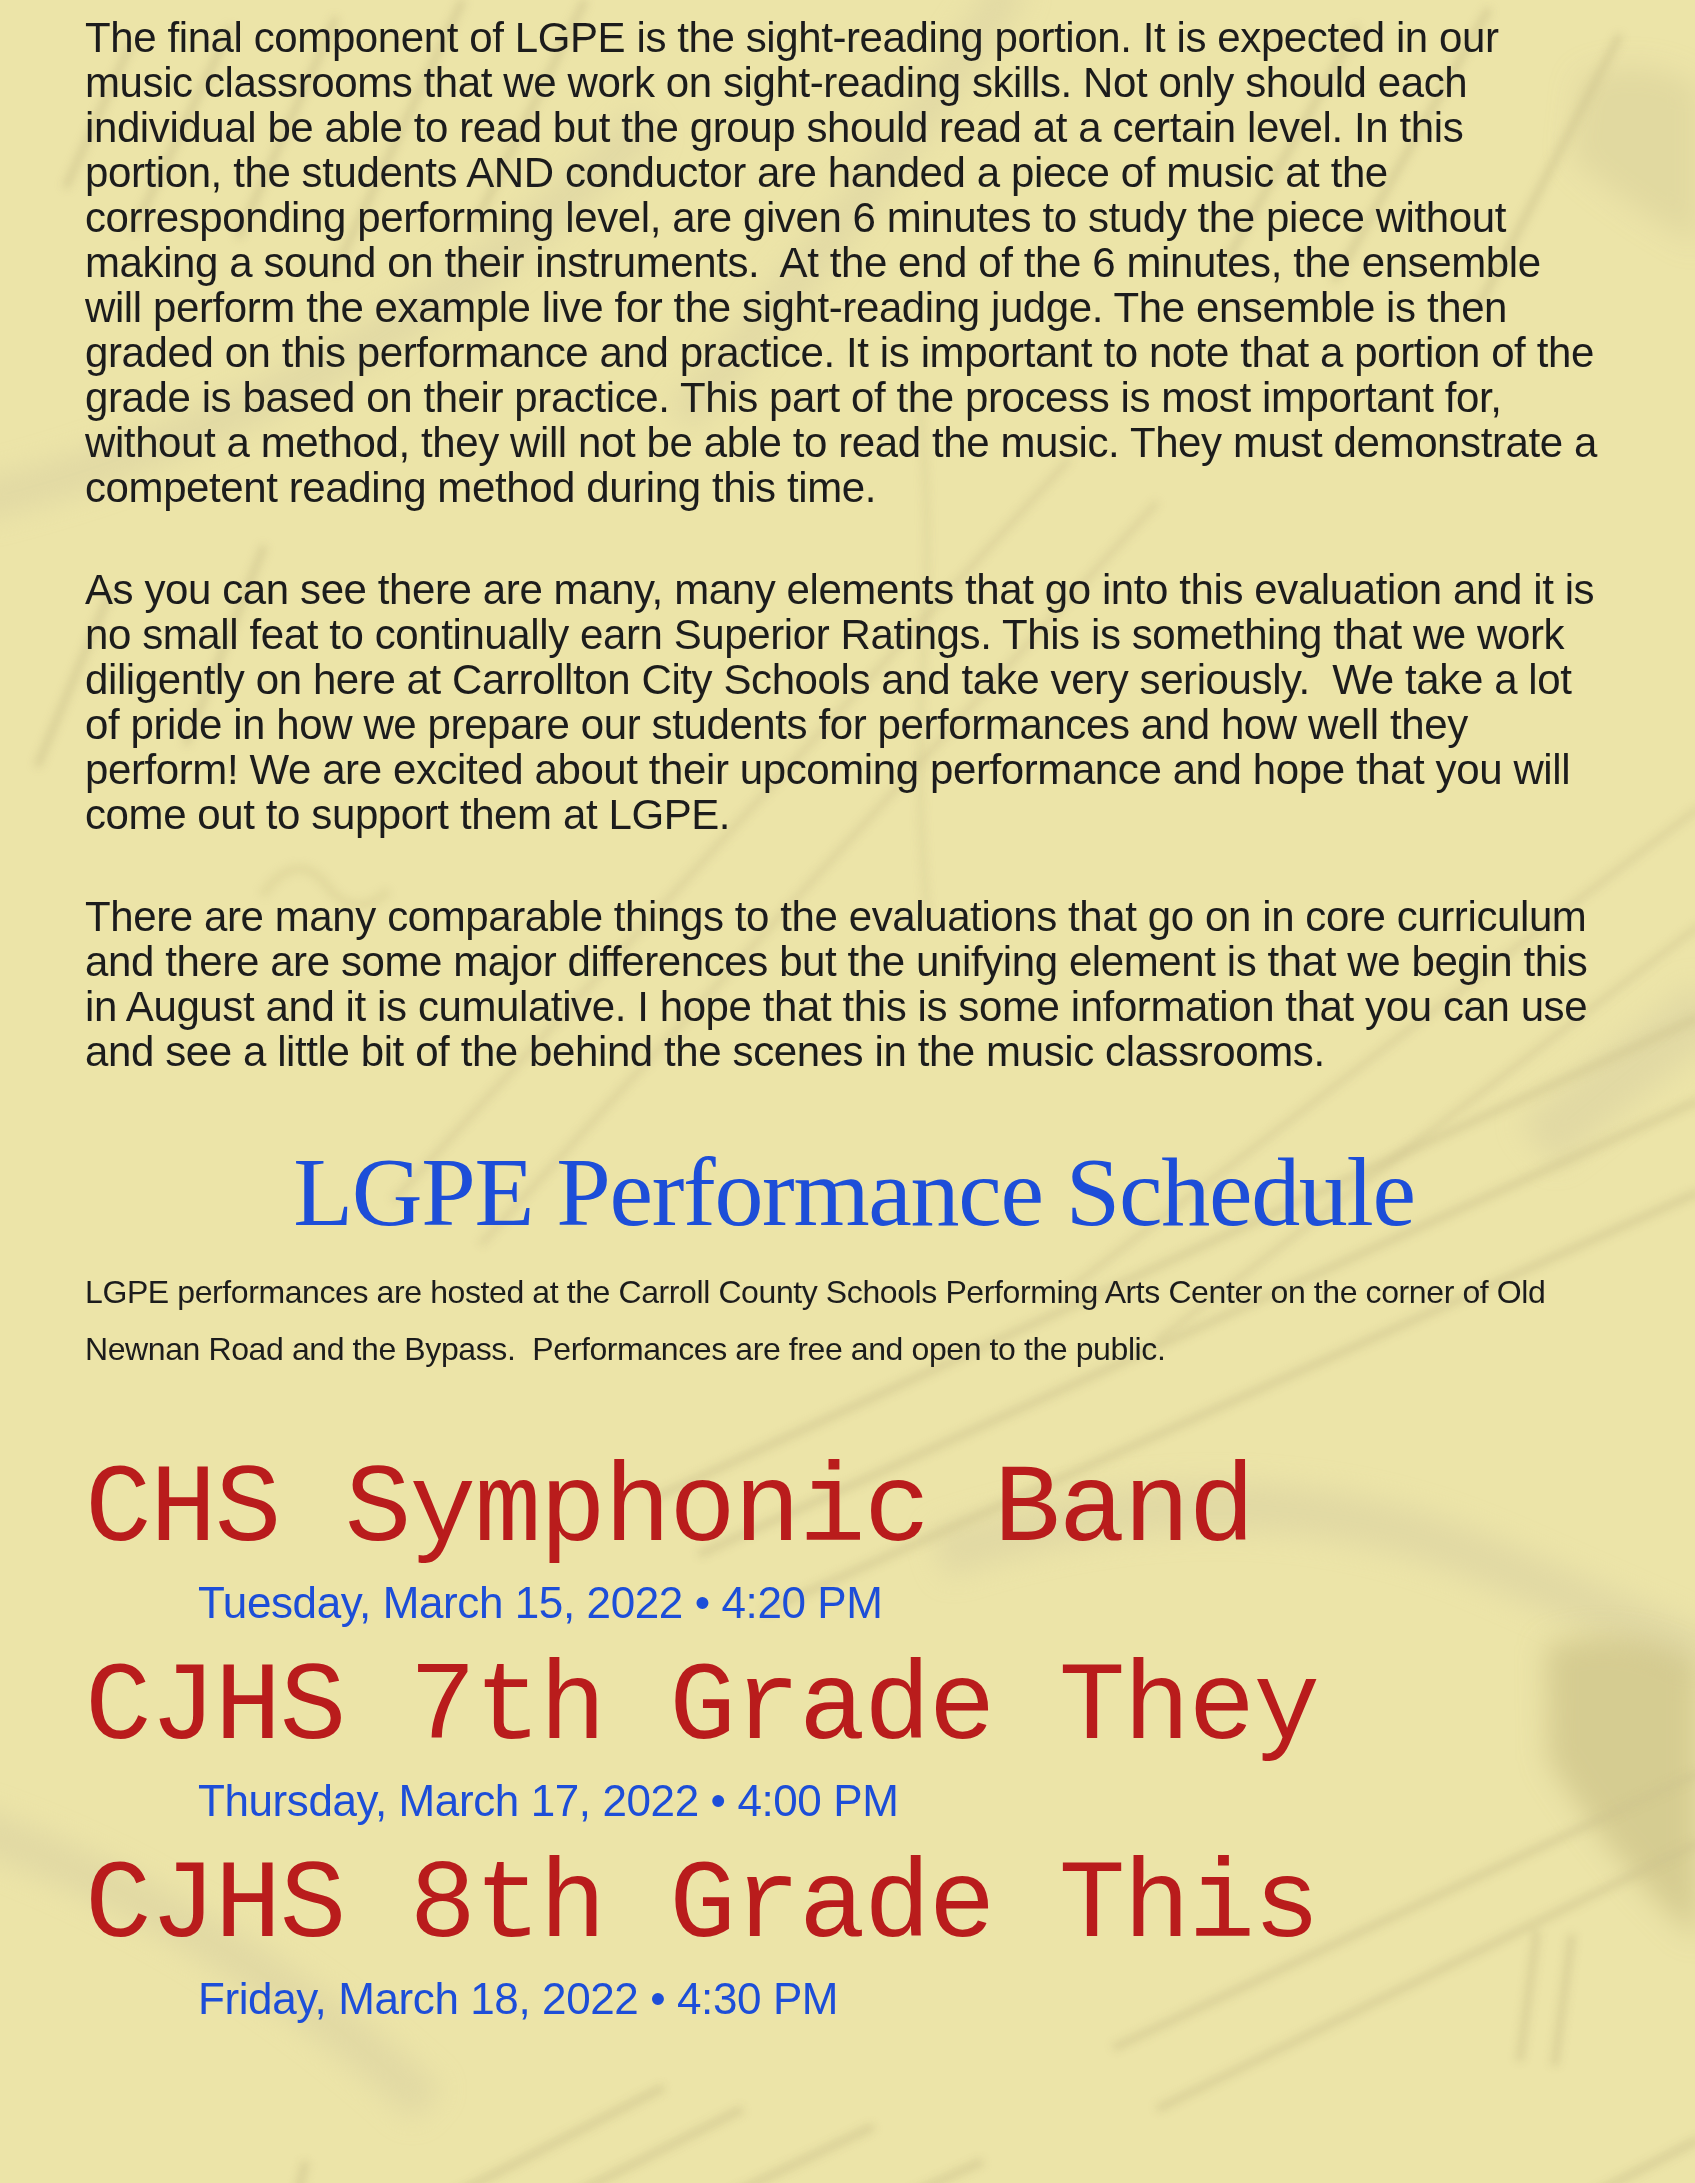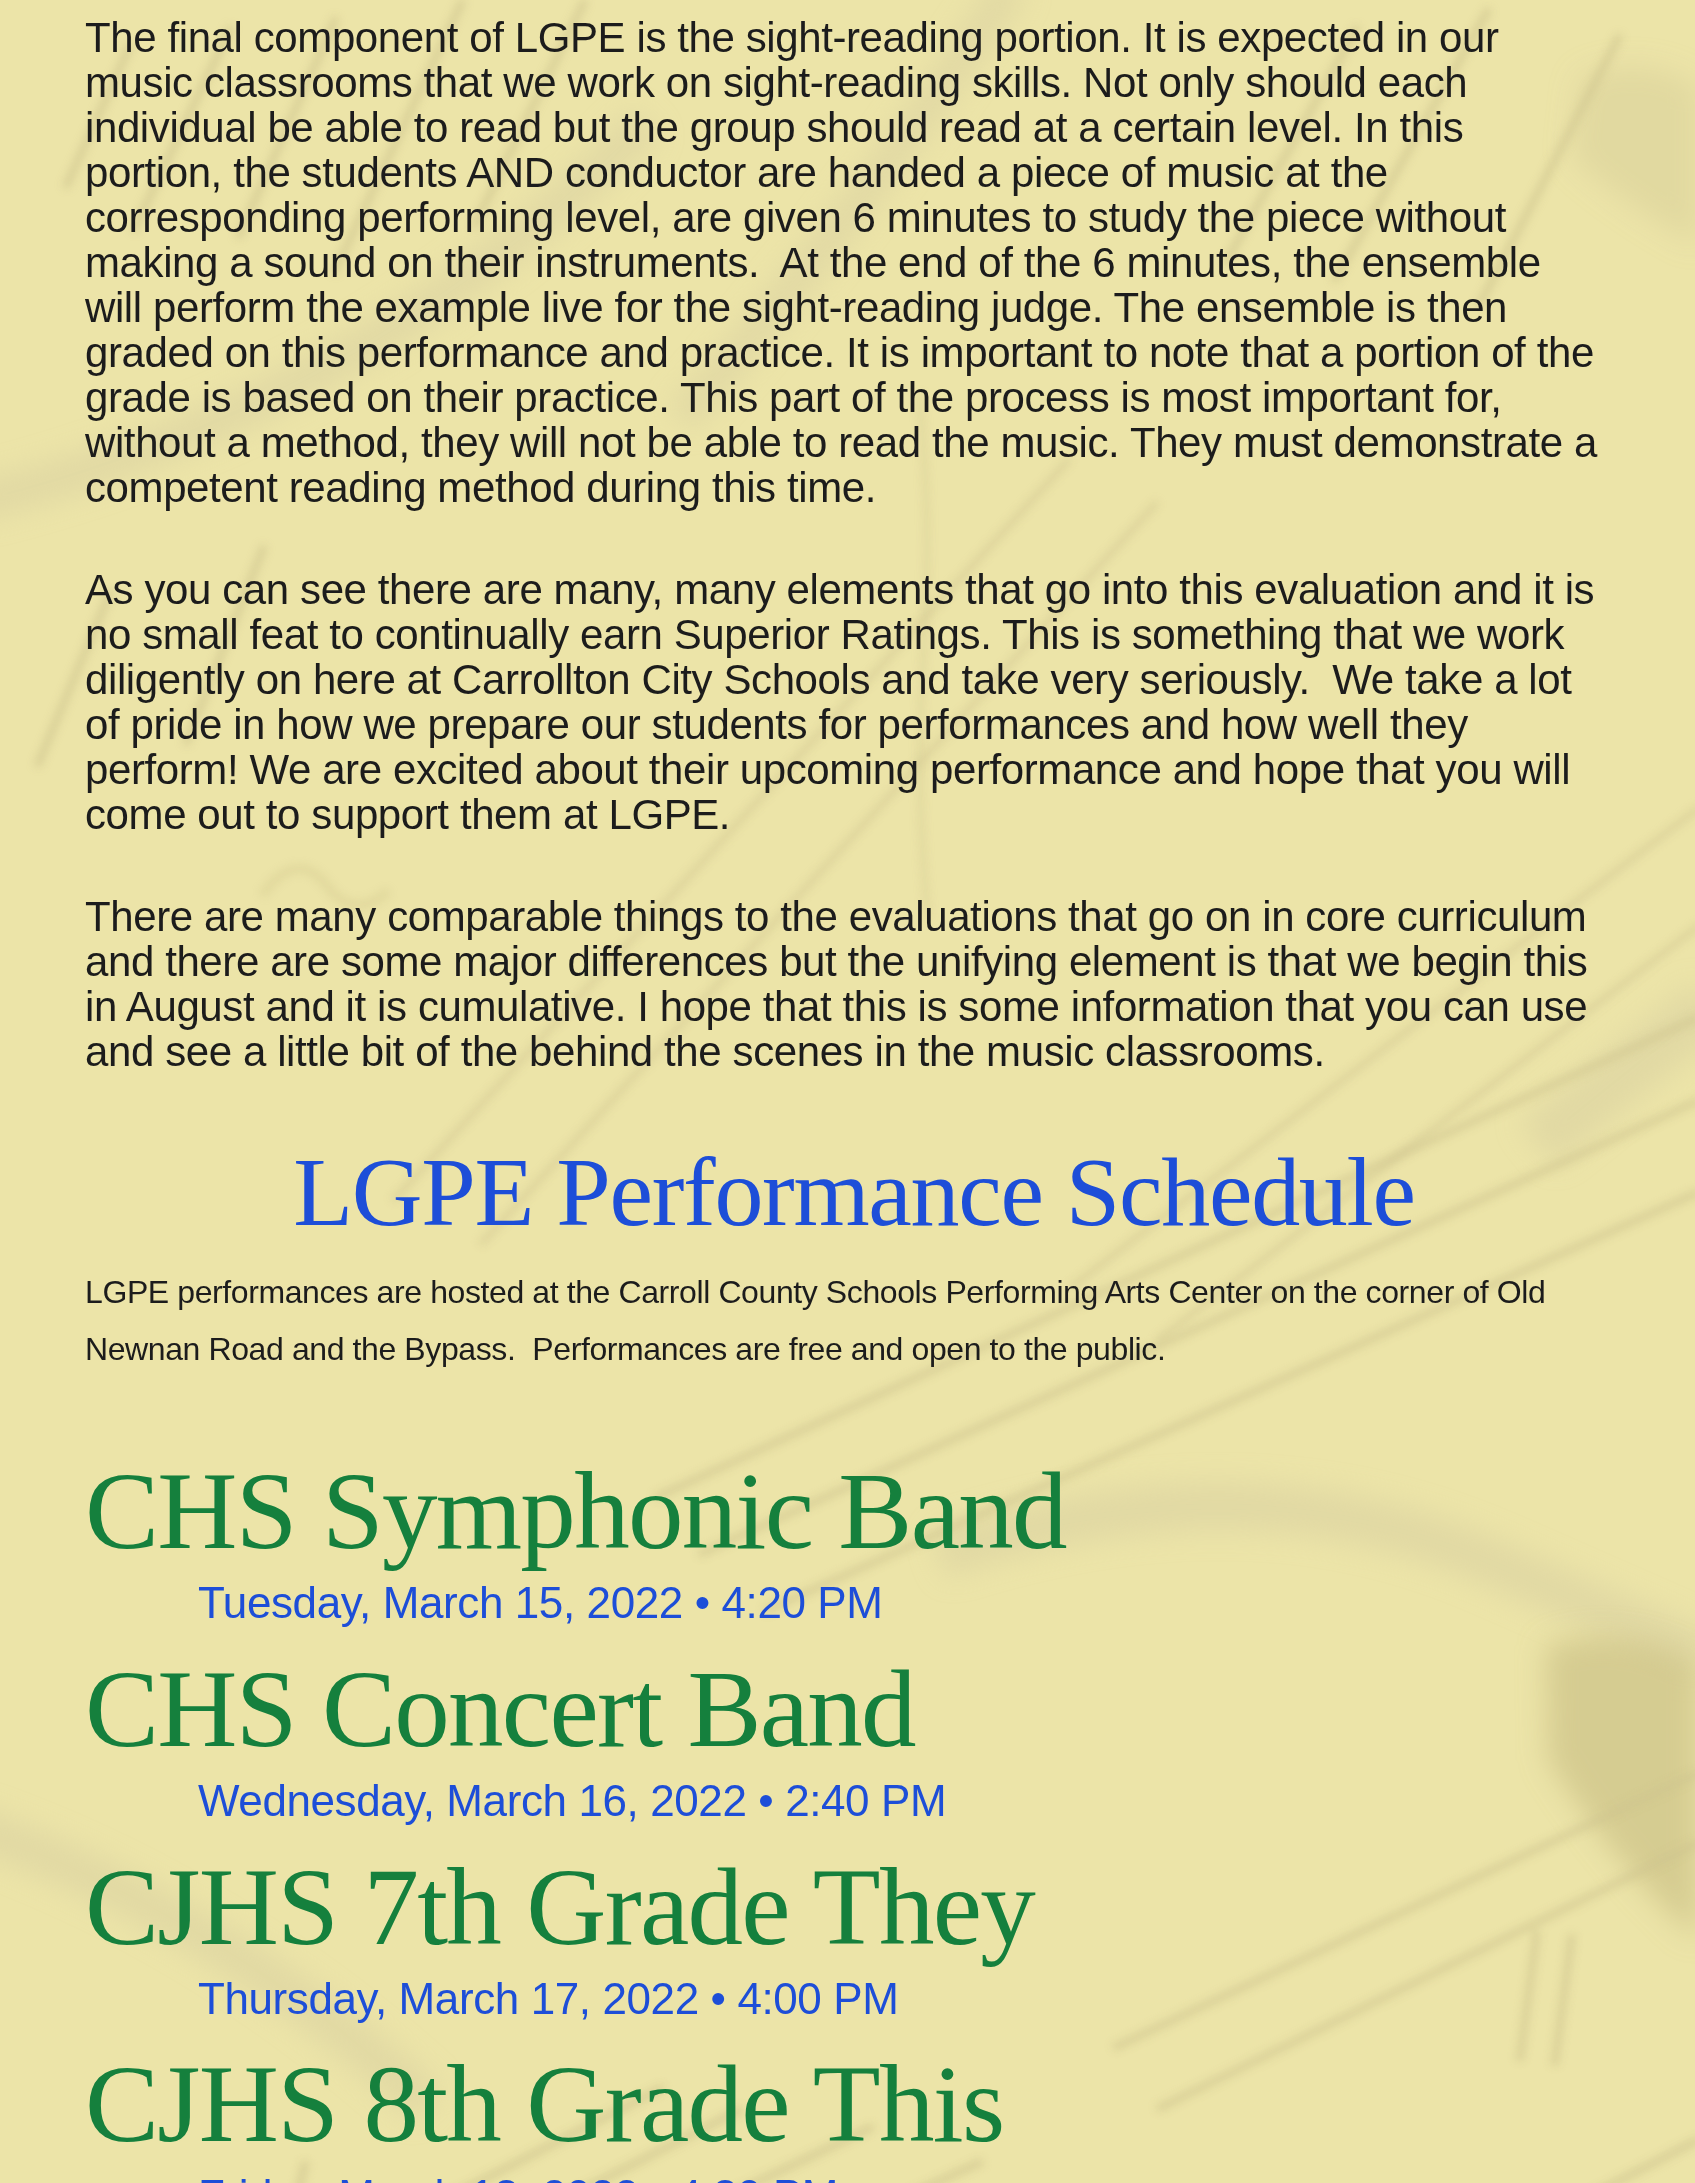--- a/index.html
+++ b/index.html
@@ -63,26 +63,26 @@
     margin: 17.5px 0 0 0;
     white-space: pre-wrap;
   }
   .events {
     margin-top: 74px;
   }
   .event {
     margin-bottom: 17.5px;
   }
   .event-name {
-    font-family: Liberation Serif, serif;
+    font-family: Liberation Mono, monospace;
     font-weight: 400;
     font-size: 111px;
     line-height: 1.06;
     letter-spacing: -1.7px;
-    color: #15803d;
+    color: #b91c1c;
   }
   .event-date {
     font-size: 44px;
     line-height: 1.32;
     font-weight: 300;
     letter-spacing: -0.4px;
     padding-left: 113px;
     margin-top: 4.4px;
     color: #1d4ed8;
   }
@@ -181,24 +181,20 @@
     <p class="intro">LGPE performances are hosted at the Carroll County Schools Performing Arts Center on the corner of Old Newnan Road and the Bypass.  Performances are free and open to the public.</p>
 
     <div class="events">
 
       <div class="event">
         <div class="event-name">CHS Symphonic Band</div>
         <div class="event-date">Tuesday, March 15, 2022 • 4:20 PM</div>
       </div>
 
 
-      <div class="event">
-        <div class="event-name">CHS Concert Band</div>
-        <div class="event-date">Wednesday, March 16, 2022 • 2:40 PM</div>
-      </div>
 
       <div class="event">
         <div class="event-name">CJHS 7th Grade They</div>
         <div class="event-date">Thursday, March 17, 2022 • 4:00 PM</div>
       </div>
 
       <div class="event">
         <div class="event-name">CJHS 8th Grade This</div>
         <div class="event-date">Friday, March 18, 2022 • 4:30 PM</div>
       </div>

